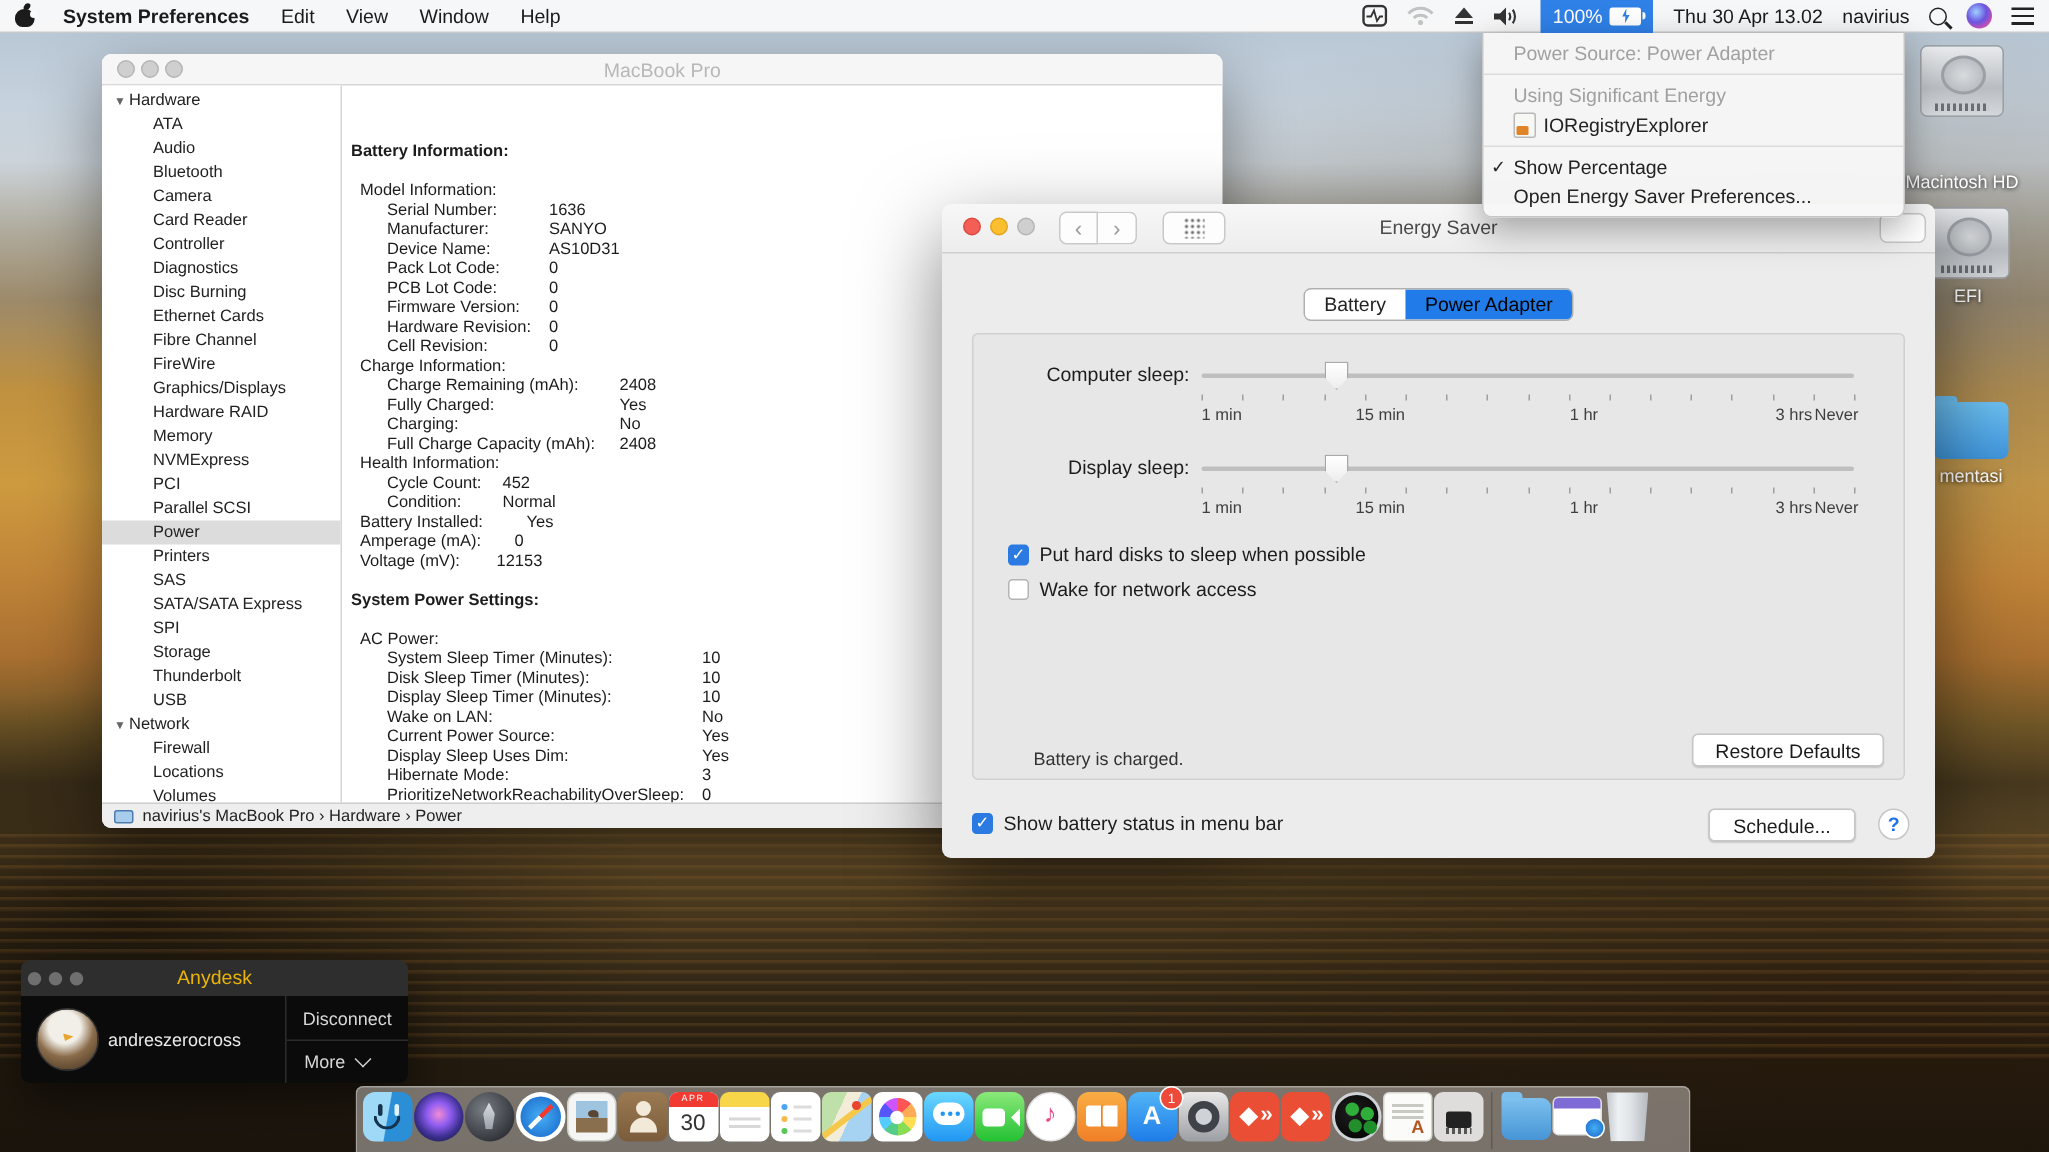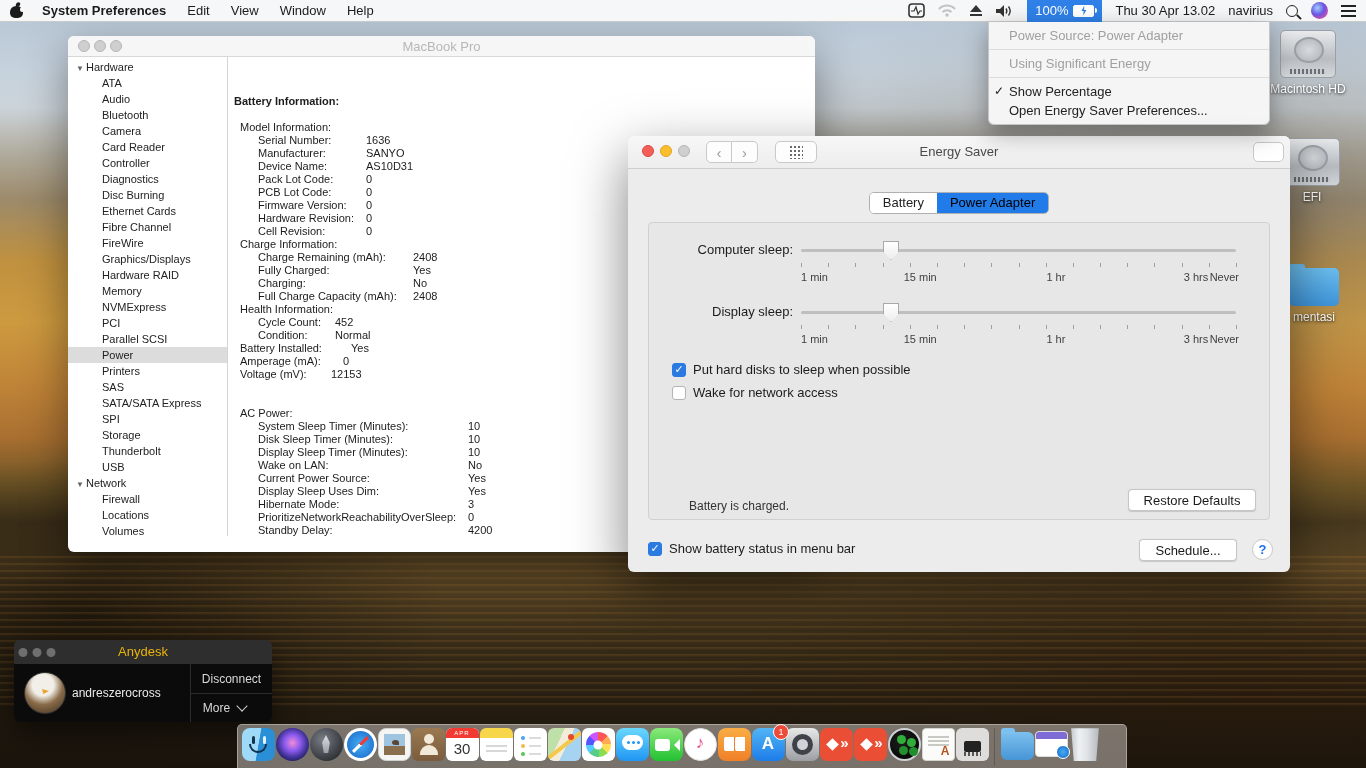--- a/index.html
+++ b/index.html
@@ -232,21 +232,21 @@
   .ic-trash{background:linear-gradient(90deg,#b9bec3,#eef1f4 30%,#dfe3e7 55%,#a9aeb4);border-radius:2px;
     clip-path:polygon(8% 1%,92% 1%,84% 100%,16% 100%);}
 </style>
 </head>
 <body>
 
 <div id="wallpaper"></div>
 <div id="lake"></div>
 
 <div id="desktop-icons">
-    <div class="dicon" style="left: 1262px; top: 30px;">
+    <div class="dicon" style="left: 1262px; top: 30px; gap: 32px;">
       <div class="drive"></div>
       <div class="dicon-label">Macintosh HD</div>
     </div>
     <div class="dicon" style="left: 1266px; top: 138px;">
       <div class="drive"></div>
       <div class="dicon-label">EFI</div>
     </div>
     <div class="dicon" style="left: 1268px; top: 262px;">
       <div class="dfolder"></div>
       <div class="dicon-label">mentasi</div>
@@ -309,34 +309,39 @@
       <div class="dl"><span style="padding-left: 30px;">Fully Charged:</span><span class="dv" style="left: 185px;">Yes</span></div>
       <div class="dl"><span style="padding-left: 30px;">Charging:</span><span class="dv" style="left: 185px;">No</span></div>
       <div class="dl"><span style="padding-left: 30px;">Full Charge Capacity (mAh):</span><span class="dv" style="left: 185px;">2408</span></div>
       <div class="dl"><span style="padding-left: 12px;">Health Information:</span></div>
       <div class="dl"><span style="padding-left: 30px;">Cycle Count:</span><span class="dv" style="left: 107px;">452</span></div>
       <div class="dl"><span style="padding-left: 30px;">Condition:</span><span class="dv" style="left: 107px;">Normal</span></div>
       <div class="dl"><span style="padding-left: 12px;">Battery Installed:</span><span class="dv" style="left: 123px;">Yes</span></div>
       <div class="dl"><span style="padding-left: 12px;">Amperage (mA):</span><span class="dv" style="left: 115px;">0</span></div>
       <div class="dl"><span style="padding-left: 12px;">Voltage (mV):</span><span class="dv" style="left: 103px;">12153</span></div>
       <div class="dl"></div>
+      <div class="dl h"><span style="padding-left: 6px;">System Power Settings:</span></div>
       <div class="dl"></div>
       <div class="dl"><span style="padding-left: 12px;">AC Power:</span></div>
       <div class="dl"><span style="padding-left: 30px;">System Sleep Timer (Minutes):</span><span class="dv" style="left: 240px;">10</span></div>
       <div class="dl"><span style="padding-left: 30px;">Disk Sleep Timer (Minutes):</span><span class="dv" style="left: 240px;">10</span></div>
       <div class="dl"><span style="padding-left: 30px;">Display Sleep Timer (Minutes):</span><span class="dv" style="left: 240px;">10</span></div>
       <div class="dl"><span style="padding-left: 30px;">Wake on LAN:</span><span class="dv" style="left: 240px;">No</span></div>
       <div class="dl"><span style="padding-left: 30px;">Current Power Source:</span><span class="dv" style="left: 240px;">Yes</span></div>
       <div class="dl"><span style="padding-left: 30px;">Display Sleep Uses Dim:</span><span class="dv" style="left: 240px;">Yes</span></div>
       <div class="dl"><span style="padding-left: 30px;">Hibernate Mode:</span><span class="dv" style="left: 240px;">3</span></div>
       <div class="dl"><span style="padding-left: 30px;">PrioritizeNetworkReachabilityOverSleep:</span><span class="dv" style="left: 240px;">0</span></div>
       <div class="dl"><span style="padding-left: 30px; text-align: right;">Standby Delay:</span><span class="dv" style="left: 240px;">4200</span></div>
       <div class="dl"><span style="padding-left: 30px;">Standby Enabled:</span><span class="dv" style="left: 240px;">0</span></div>
       <div class="dl"><span style="padding-left: 12px;">Battery Power:</span></div>
     </div>
+  <div id="si-statusbar">
+    <span class="mon"></span>
+    <span id="si-breadcrumb">navirius's MacBook Pro  ›  Hardware  ›  Power</span>
+  </div>
 </div>
 
 <div id="eswin">
   <div id="es-toolbar">
     <div class="traffic t-red tl" style="left:14px"></div>
     <div class="traffic t-yel tl" style="left:32px"></div>
     <div class="traffic t-grey tl" style="left:50px"></div>
     <div class="nav-group">
       <div class="nav-btn first">‹</div>
       <div class="nav-btn last">›</div>
@@ -426,20 +431,24 @@
     <span>Show battery status in menu bar</span>
   </div>
   <div id="es-schedule" class="btn">Schedule...</div>
   <div id="es-help">?</div>
 </div>
 
 <div id="battmenu">
   <div class="bm-row bm-dis">Power Source: Power Adapter</div>
   <div class="bm-sep"></div>
   <div class="bm-row bm-dis">Using Significant Energy</div>
+  <div class="bm-app">
+    <span class="mi-appicon"></span>
+    <span>IORegistryExplorer</span>
+  </div>
   <div class="bm-sep"></div>
   <div class="bm-row bm-check">
     <span class="chk">✓</span>
     <span>Show Percentage</span>
   </div>
   <div class="bm-row">Open Energy Saver Preferences...</div>
 </div>
 
 <div id="adwin">
   <div id="ad-titlebar">

